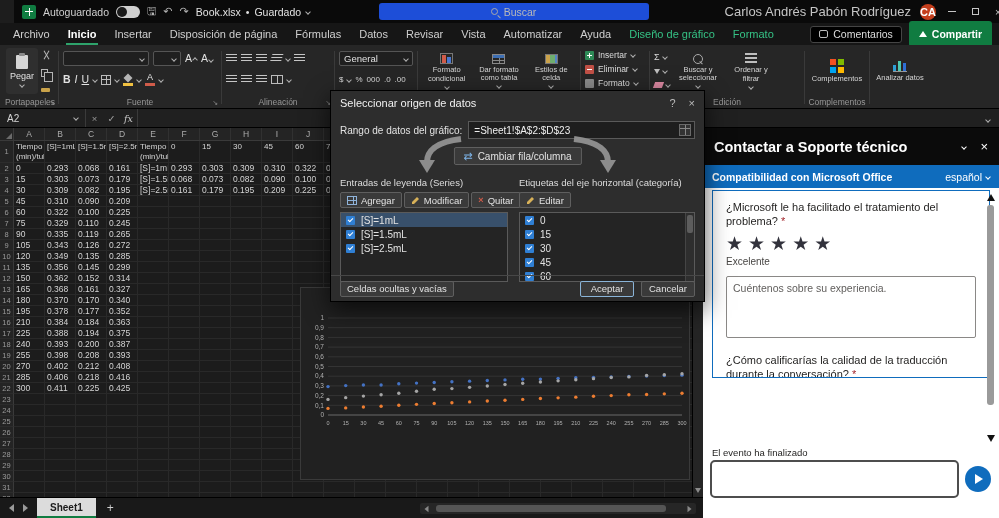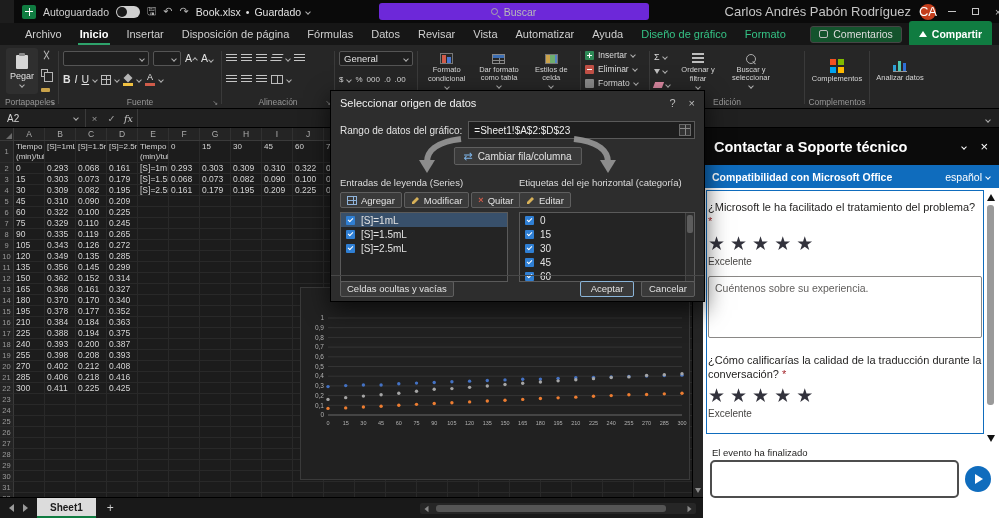--- a/index.html
+++ b/index.html
@@ -10,38 +10,38 @@
 .titlebar{position:absolute;top:0;left:14px;width:100%;height:23px;background:#0a0a0a;display:flex;align-items:center;gap:7px;padding:0 8px;font-size:10.5px;color:#cfcfcf}
 .xlogo{width:14px;height:14px;border-radius:2px;background:#107c41;position:relative;flex:0 0 auto}
 .xlogo::after{content:"";position:absolute;inset:3px;background:linear-gradient(#fff 0 0) center/100% 1px no-repeat,linear-gradient(#fff 0 0) center/1px 100% no-repeat}
 .toggle{width:24px;height:12px;border-radius:6px;background:#cfcfcf;position:relative}
 .toggle::after{content:"";position:absolute;left:1px;top:1px;width:10px;height:10px;border-radius:50%;background:#1a1a1a}
 .tico{color:#b5b5b5;font-size:11px;line-height:1}
 .chev{display:inline-block;width:4px;height:4px;border-right:1px solid #b0b0b0;border-bottom:1px solid #b0b0b0;transform:rotate(45deg)}
 .chev.up{transform:rotate(-135deg)}
 .chev.white{border-color:#fff}
 .doc{display:flex;align-items:center;gap:5px;color:#e2e2e2}
-.searchpill{position:absolute;left:50%;top:3px;transform:translateX(-50%);width:270px;height:17px;background:#6d28d9;border-radius:3px;display:flex;align-items:center;justify-content:center;gap:6px;color:#b9b9b9}
+.searchpill{position:absolute;left:50%;top:3px;transform:translateX(-50%);width:270px;height:17px;background:#1d4ed8;border-radius:3px;display:flex;align-items:center;justify-content:center;gap:6px;color:#b9b9b9}
 .mag{width:7px;height:7px;border:1px solid #aaa;border-radius:50%;position:relative;flex:0 0 auto}
 .mag::after{content:"";position:absolute;left:6px;top:6px;width:4px;height:1px;background:#aaa;transform:rotate(45deg);transform-origin:0 0}
 .tb-right{margin-left:auto;display:flex;align-items:center;gap:9px}
 .uname{font-size:13px;color:#c5c5c5}
-.avatar{width:16px;height:16px;border-radius:50%;background:#c43e1c;color:#fff;font-size:13px;font-weight:normal;display:flex;align-items:center;justify-content:center}
+.avatar{width:16px;height:16px;border-radius:50%;background:#c43e1c;color:#fff;font-size:11px;font-weight:bold;display:flex;align-items:center;justify-content:center}
 .winbtn{display:flex;align-items:center;justify-content:center;width:14px;height:14px;color:#c5c5c5}
 .minbar{width:8px;height:1px;background:#c5c5c5}
 .maxbox{width:7px;height:7px;border:1px solid #c5c5c5}
 
 
-.tabsrow{position:absolute;top:23px;left:0;width:100%;height:22px;background:#161616;display:flex;align-items:stretch;padding-left:16px;font-size:11px;color:#cfcfcf}
+.tabsrow{position:absolute;top:23px;left:0;width:100%;height:22px;background:#161616;display:flex;align-items:stretch;padding-left:4px;font-size:11px;color:#cfcfcf}
 .rtab{padding:0 9px;display:flex;align-items:center;position:relative;white-space:nowrap}
 .rtab.active{color:#fff;font-weight:bold}
 .rtab.active::after{content:"";position:absolute;left:7px;right:7px;bottom:0;height:2px;background:#2ea36b}
 .rtab.ctx{color:#35c285}
 .tabs-right{margin-left:auto;display:flex;align-items:center;gap:7px;padding-right:7px}
-.comments-btn{display:flex;align-items:center;gap:5px;background:#14532d;border:1px solid #454545;border-radius:3px;height:17px;padding:0 8px;font-size:10.5px;color:#ddd}
+.comments-btn{display:flex;align-items:center;gap:5px;background:#000000;border:1px solid #454545;border-radius:3px;height:17px;padding:0 8px;font-size:10.5px;color:#ddd}
 .bubble{width:9px;height:8px;border:1px solid #bbb;border-radius:2px}
 .share-btn{display:flex;align-items:center;gap:5px;background:#107c41;border-radius:3px;height:26px;padding:0 10px;font-size:10.5px;color:#fff;font-weight:bold}
 .shrico{width:0;height:0;border-left:4px solid transparent;border-right:4px solid transparent;border-bottom:6px solid #fff}
 
 
 .ribbon{position:absolute;top:45px;left:0;width:100%;height:64px;background:#262626;border-bottom:1px solid #000;display:flex;align-items:stretch;padding:2px 2px 0 3px}
 .rgroup{position:relative;flex:0 0 auto;padding:1px 3px 13px 3px}
 .glabel{position:absolute;bottom:1px;left:0;right:0;text-align:center;font-size:8.5px;color:#979797;white-space:nowrap}
 .launcher{position:absolute;bottom:2px;right:2px;font-size:7px;color:#8b8b8b;line-height:1}
 .vdiv{width:1px;background:#3a3a3a;margin:4px 1px}
@@ -160,21 +160,21 @@
 
 
 .panel{position:absolute;left:703px;top:128px;width:296px;height:390px;background:#a3a3a3;z-index:20;display:flex;flex-direction:column}
 .phead{height:37px;background:#0b0b0b;color:#fff;display:flex;align-items:center;gap:14px;padding:0 11px;font-size:14.5px;font-weight:bold}
 .phead .sp{flex:1}
 .pclose{font-size:13px;font-weight:normal}
 .pblue{height:23px;background:#0f6cbd;color:#fff;display:flex;align-items:center;gap:4px;padding:0 9px;font-size:10.5px;font-weight:bold}
 .pblue .sp{flex:1}
 .plang{font-weight:normal;display:flex;align-items:center;gap:4px}
 .pbody{position:relative;flex:1;background:#fff;color:#323130}
-.survey{position:absolute;left:3px;top:2px;width:278px;height:244px;border:1px solid #0f6cbd;padding:9px 1px;overflow:hidden;background:#fff}
+.survey{position:absolute;left:9px;top:2px;width:278px;height:188px;border:1px solid #0f6cbd;padding:9px 13px;overflow:hidden;background:#fff}
 .q{font-size:11px;line-height:1.3;color:#201f1e;margin-bottom:5px}
 .req{color:#a4262c}
 .stars{font-size:19px;letter-spacing:5px;color:#32323c;line-height:1;margin:3px 0 3px}
 .rating{font-size:10px;color:#484644;margin-bottom:9px}
 .sta{width:100%;height:62px;border:1px solid #8a8886;border-radius:2px;font-size:10.5px;padding:5px 6px;color:#323130;resize:none;font-family:"Liberation Sans",sans-serif;background:#fff;margin-bottom:11px}
 .sta::placeholder{color:#605e5c}
 .sscroll{position:absolute;right:2px;top:6px;width:12px;height:248px}
 .sscroll .ku{position:absolute;left:2px;top:0;width:0;height:0;border-left:4px solid transparent;border-right:4px solid transparent;border-bottom:7px solid #111}
 .sscroll .kd{position:absolute;left:2px;bottom:0;width:0;height:0;border-left:4px solid transparent;border-right:4px solid transparent;border-top:7px solid #111}
 .sthumb{position:absolute;left:2px;top:11px;width:7px;height:200px;background:#9a9a9a;border-radius:3px}
@@ -391,27 +391,27 @@
           <span class="minirow">
               <span class="triD"></span>
               <span class="chev"></span>
             </span>
           <span class="minirow">
               <span class="eraser"></span>
               <span class="chev"></span>
             </span>
         </div>
         <div class="stylebtn">
+          <span class="mag" style="width:10px;height:10px"></span>
+          <span>Buscar y seleccionar</span>
+            <span class="chev"></span>
+        </div>
+        <div class="stylebtn">
           <span class="sortico"></span>
           <span>Ordenar y filtrar</span>
-            <span class="chev"></span>
-        </div>
-        <div class="stylebtn">
-          <span class="mag" style="width:10px;height:10px"></span>
-          <span>Buscar y seleccionar</span>
             <span class="chev"></span>
         </div>
       </div>
       <span class="glabel">Edición</span>
     </div>
     <div class="vdiv"></div>
 
     <div class="rgroup" style="width:62px">
       <div class="gcontent" style="justify-content:center;width:100%">
         <div class="stylebtn">

